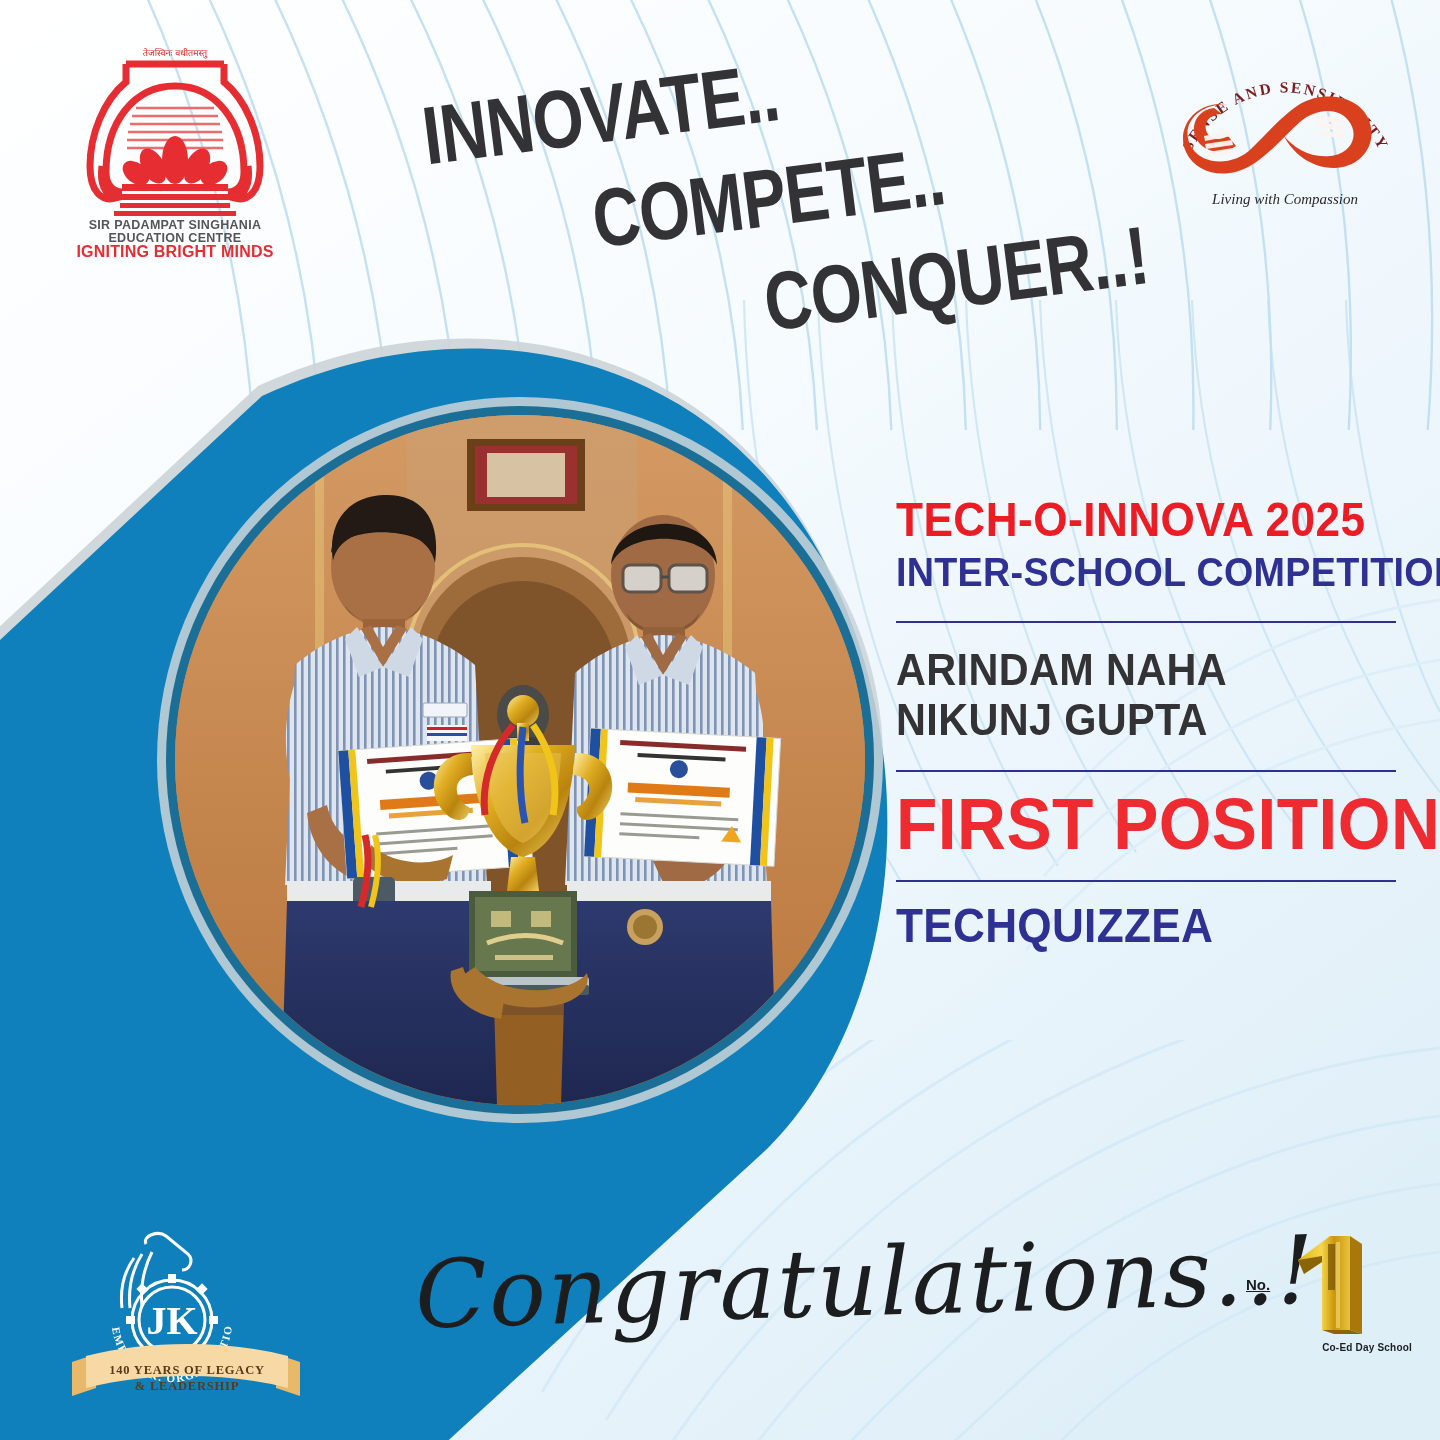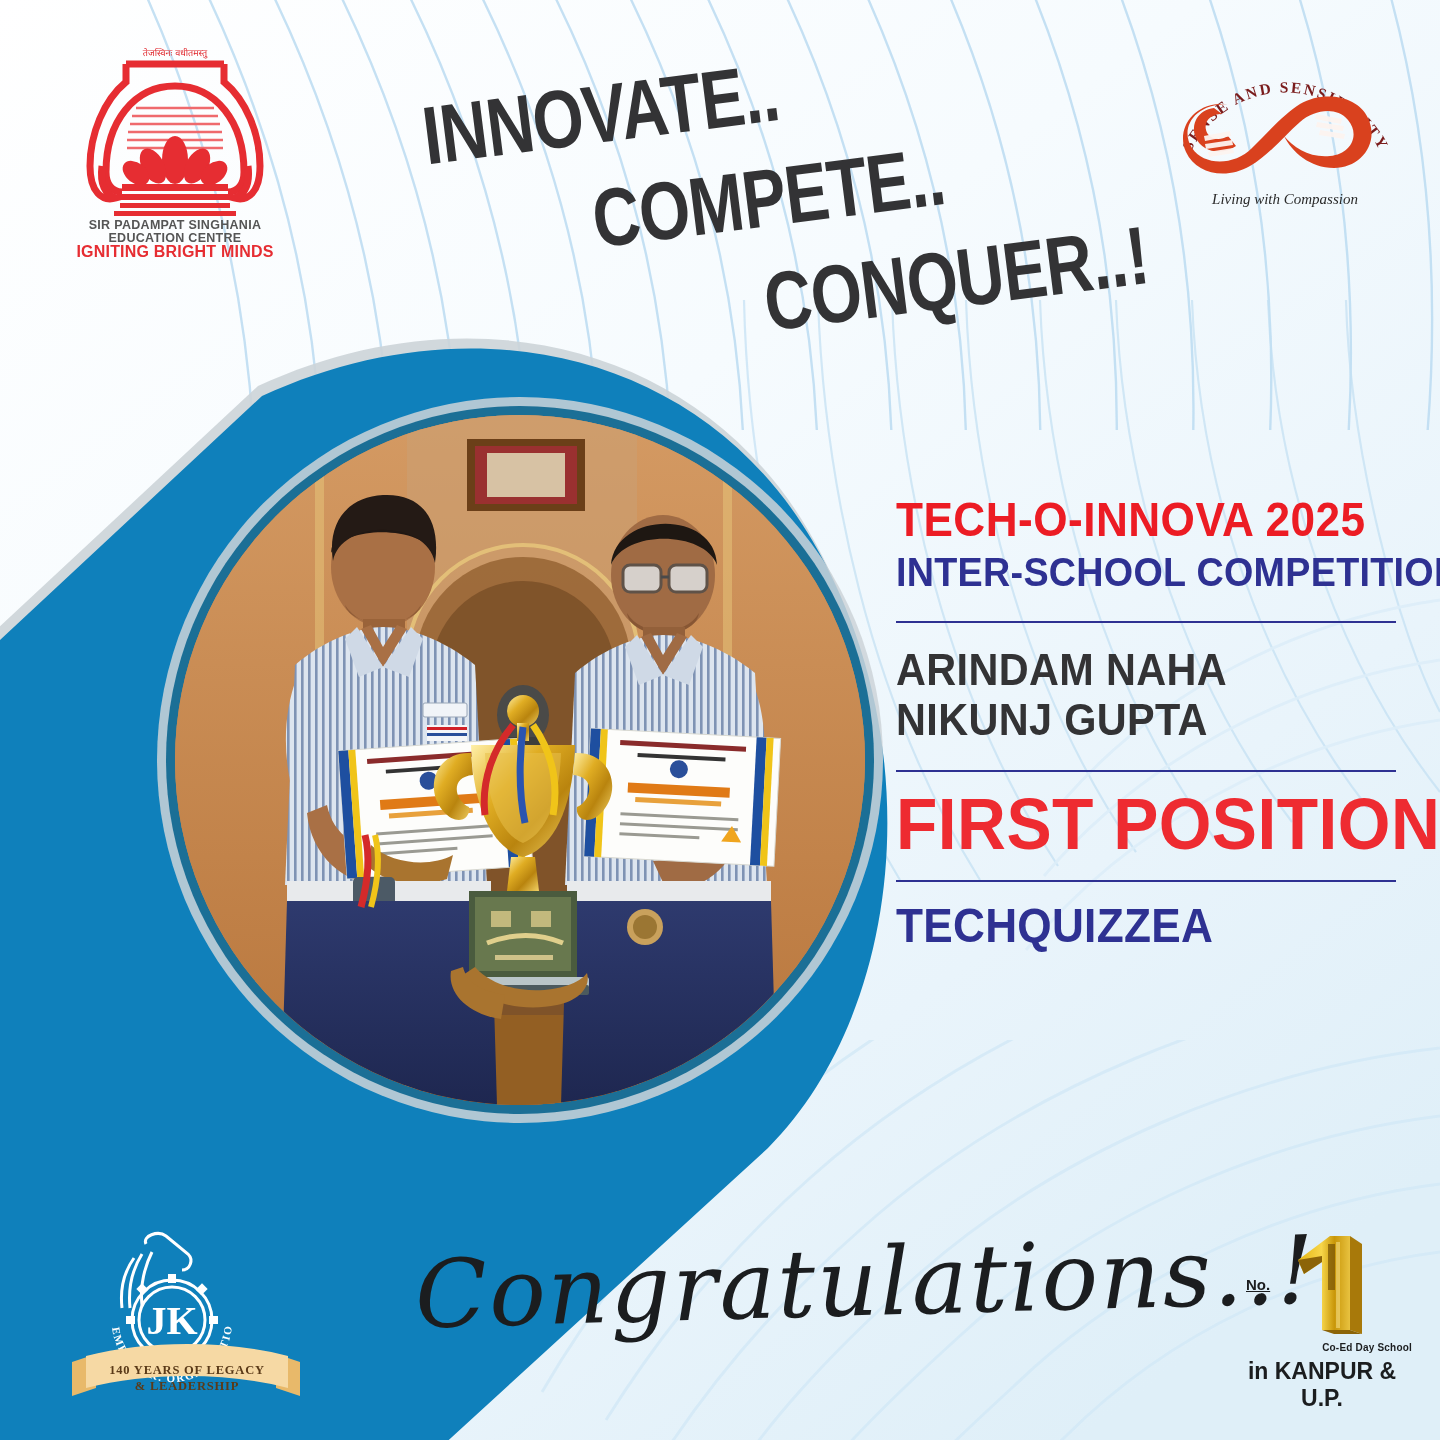--- a/index.html
+++ b/index.html
@@ -508,16 +508,15 @@
         </defs>
         <path d="M 20 26 L 52 2 L 72 2 L 72 96 L 44 96 L 44 28 L 26 40 Z" fill="url(#g1)"></path>
         <path d="M 72 2 L 84 10 L 84 100 L 72 96 Z" fill="#a8790a"></path>
         <path d="M 44 96 L 72 96 L 84 100 L 56 100 Z" fill="#8c6408"></path>
         <path d="M 20 26 L 26 40 L 44 28 L 44 22 Z" fill="#8c6408"></path>
         <rect x="50" y="10" width="7" height="46" fill="#7a5606" opacity=".75"></rect>
         <rect x="58" y="8" width="4" height="86" fill="#fff0a4" opacity=".45"></rect>
       </svg>
     </div>
     <div class="coed">Co-Ed Day School</div>
-    <div class="kanpur">in KANPUR &amp; U.P.</div>
   </div>
 
 </div>
 
 </body></html>

